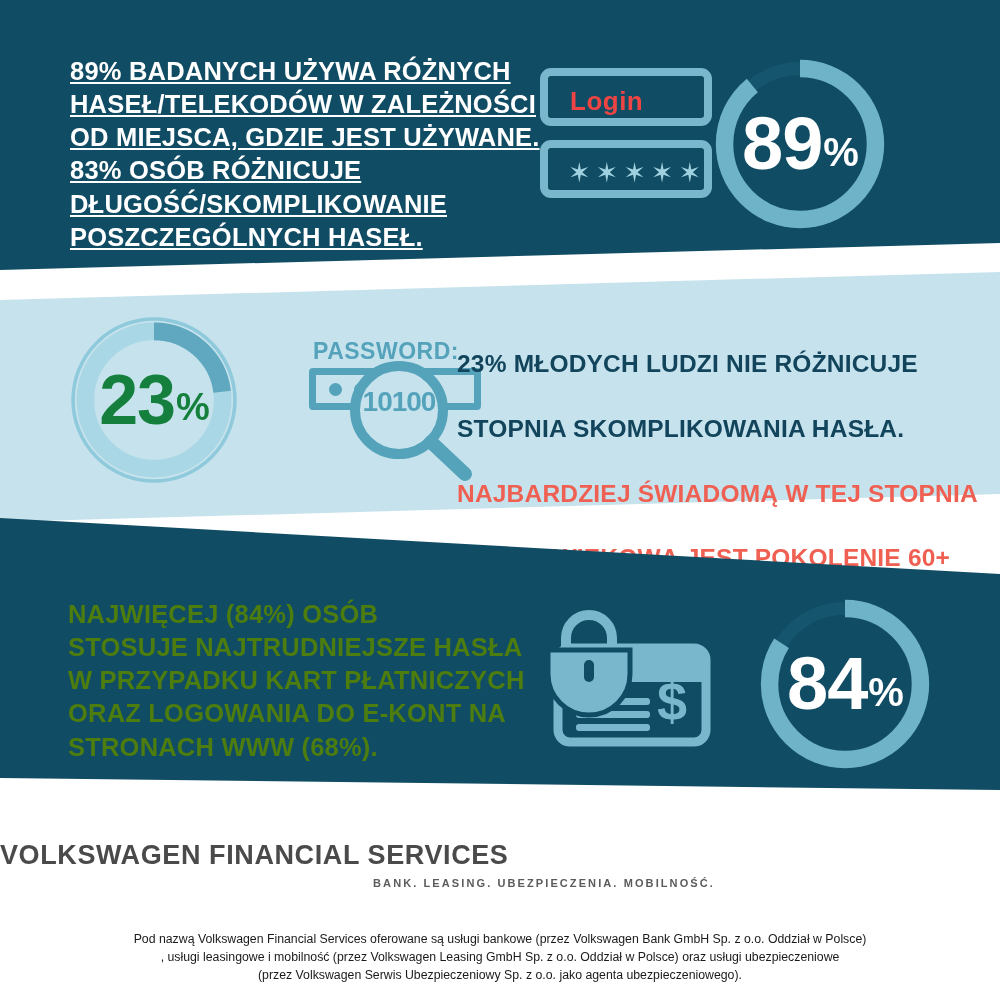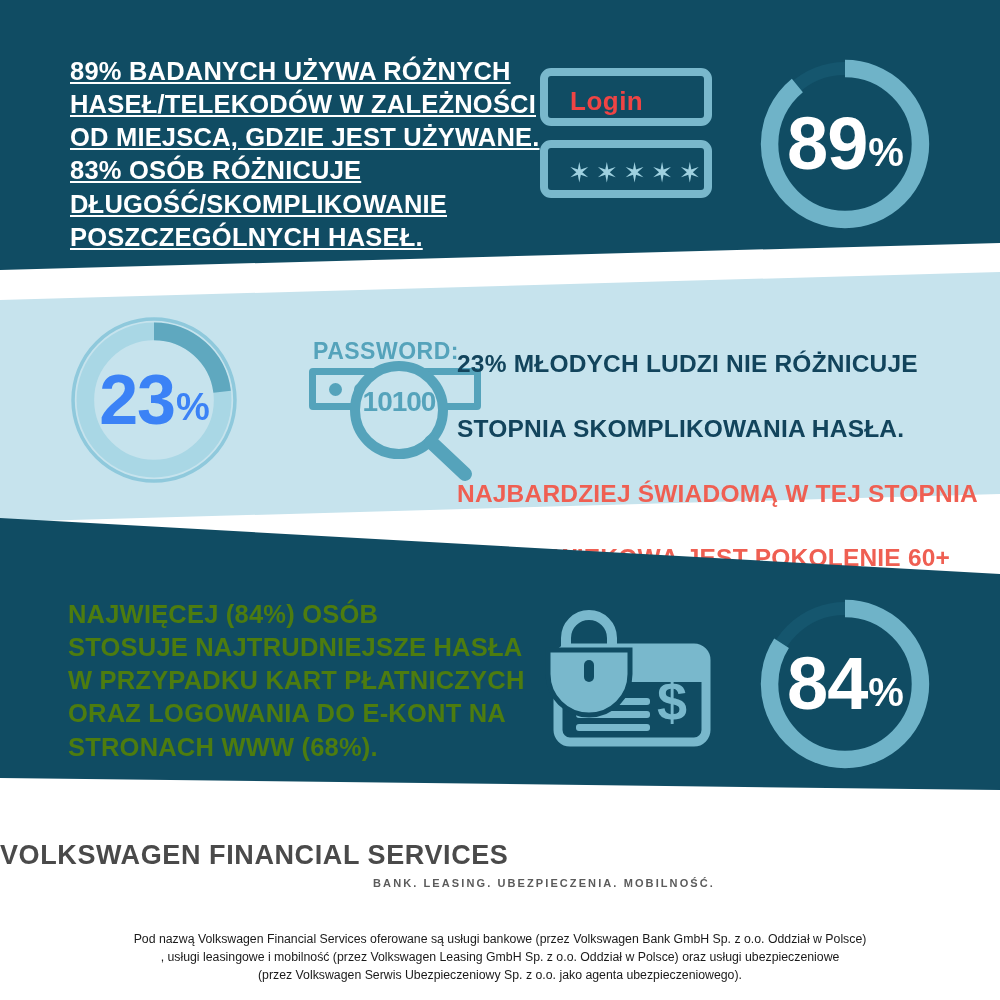--- a/index.html
+++ b/index.html
@@ -39,25 +39,25 @@
   
   .donut{position:absolute;}
   .donut svg{display:block;overflow:visible;}
   .donut .val{
     position:absolute;left:0;top:0;width:100%;height:100%;
     display:flex;align-items:center;justify-content:center;
     font-weight:bold;letter-spacing:-1px;
   }
   .donut .num{font-size:74px;line-height:1;}
   .donut .pct{font-size:40px;line-height:1;margin-left:1px;margin-top:16px;}
-  #donut89{left:753px;top:52px;width:184px;height:184px;}
+  #donut89{left:708px;top:52px;width:184px;height:184px;}
   #donut84{left:753px;top:592px;width:184px;height:184px;}
   #donut23{left:66px;top:312px;width:176px;height:176px;}
   #donut89 .val,#donut84 .val{color:#ffffff;}
-  #donut23 .val{color:#3b82f6;}
+  #donut23 .val{color:#15803d;}
   #donut23 .num{font-size:70px;}
   #donut23 .pct{font-size:38px;margin-top:14px;}
 
   
   #loginIcon{position:absolute;left:540px;top:68px;width:180px;height:142px;}
   .lgbox{
     position:absolute;left:0;width:172px;height:58px;
     border:8px solid #79b8cc;border-radius:11px;box-sizing:border-box;
   }
   #lgbox1{top:0;}

